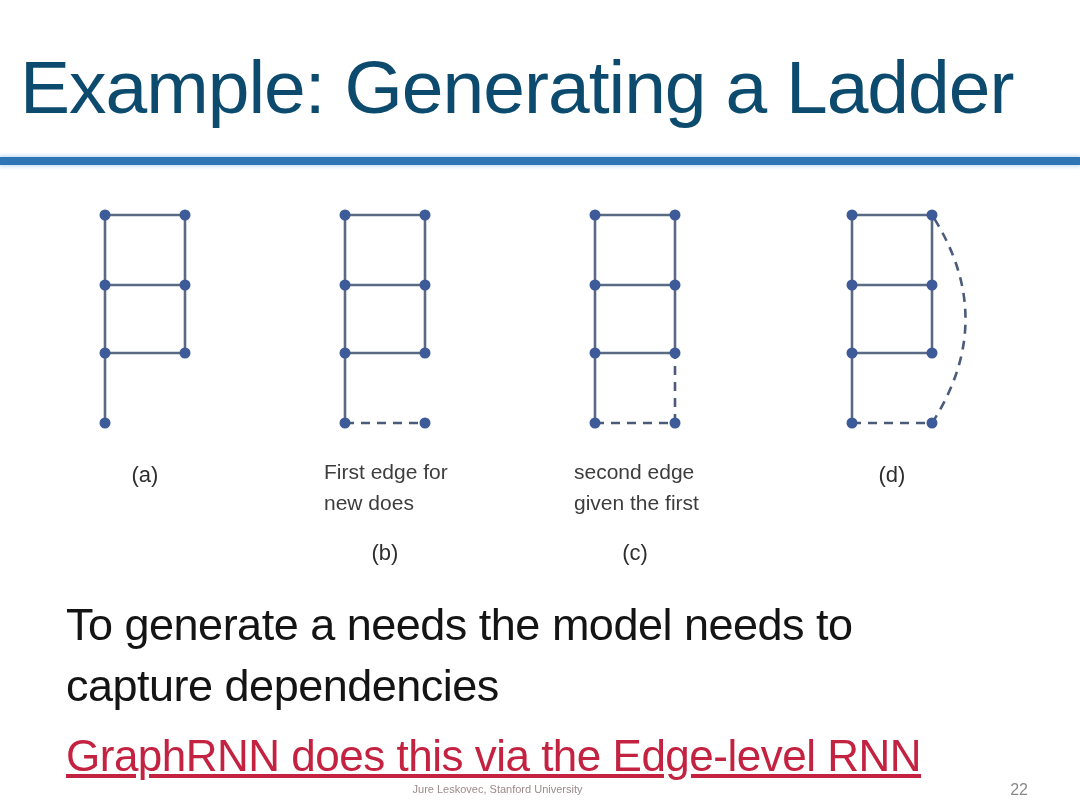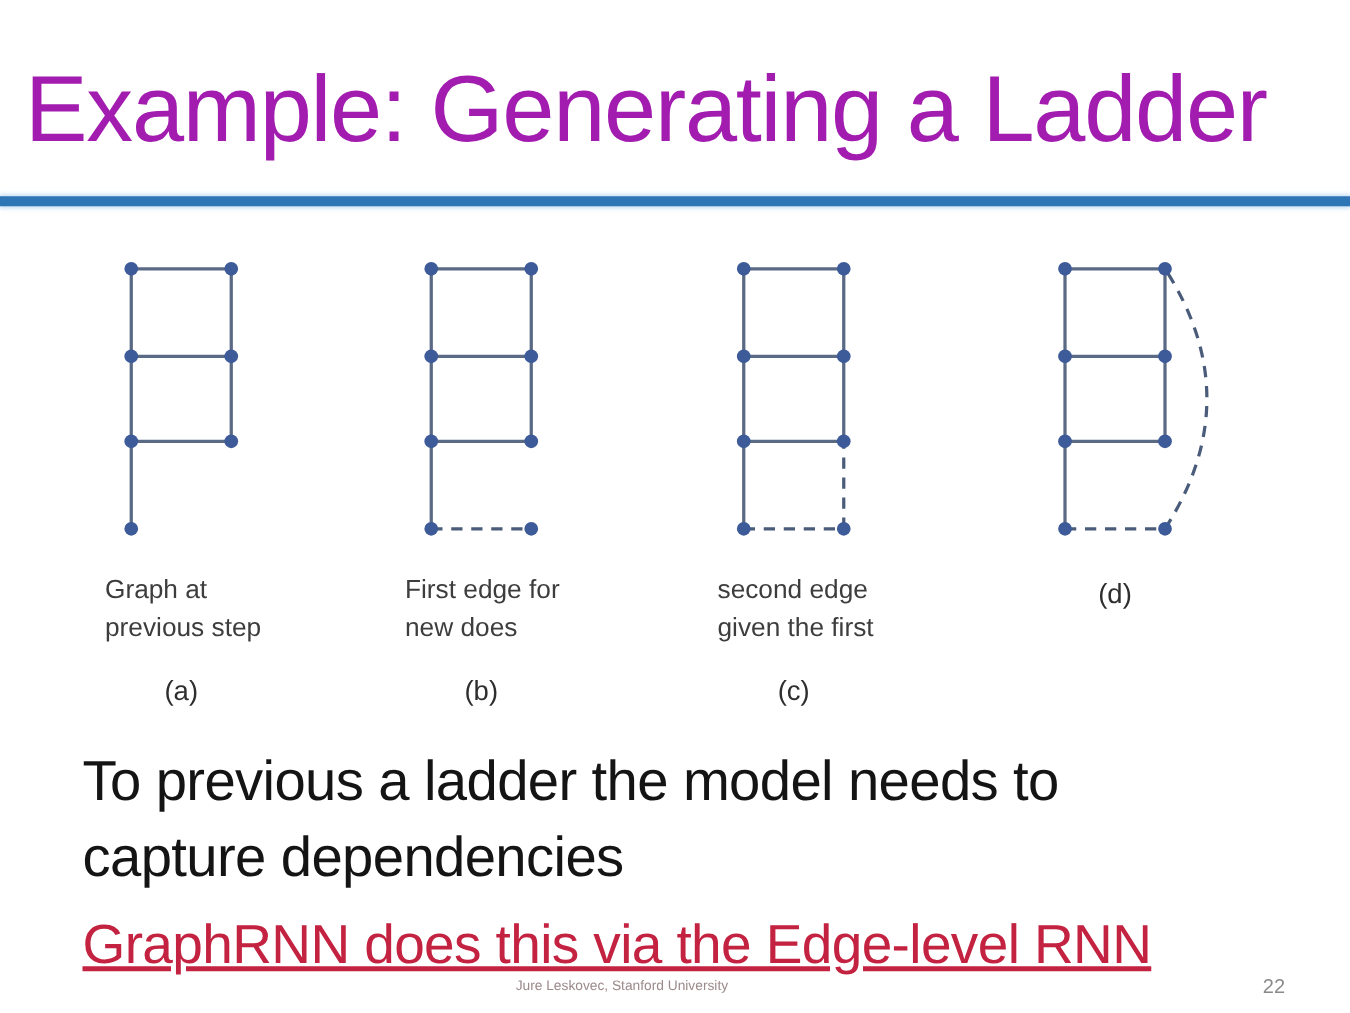--- a/index.html
+++ b/index.html
@@ -11,21 +11,21 @@
     overflow: hidden;
   }
   .slide-title {
     position: absolute;
     left: 20px;
     top: 44px;
     width: 1050px;
     font-size: 75px;
     font-weight: 400;
     letter-spacing: -1px;
-    color: #a21caf;
+    color: #0c4a6e;
     white-space: nowrap;
   }
   .title-divider {
     position: absolute;
     left: 0;
     top: 157px;
     width: 1080px;
     height: 8px;
     background: #2e75b5;
     box-shadow: 0 0 4px 1px rgba(120,180,230,0.55);
@@ -112,22 +112,20 @@
       <line x1="45" y1="158" x2="125" y2="158" stroke="#5a6a84" stroke-width="2.6"></line>
       <line x1="45" y1="158" x2="45" y2="228" stroke="#5a6a84" stroke-width="2.6"></line>
       <circle cx="45" cy="20" r="5.5" fill="#3d5a99"></circle>
       <circle cx="125" cy="20" r="5.5" fill="#3d5a99"></circle>
       <circle cx="45" cy="90" r="5.5" fill="#3d5a99"></circle>
       <circle cx="125" cy="90" r="5.5" fill="#3d5a99"></circle>
       <circle cx="45" cy="158" r="5.5" fill="#3d5a99"></circle>
       <circle cx="125" cy="158" r="5.5" fill="#3d5a99"></circle>
       <circle cx="45" cy="228" r="5.5" fill="#3d5a99"></circle>
     </svg>
-  <div class="fig-caption">Graph at
-previous step</div>
   <div class="fig-label">(a)</div>
 </figure>
 
 <figure class="figure fig-b">
   <svg width="200" height="245" viewBox="0 0 200 245">
       <line x1="45" y1="20" x2="125" y2="20" stroke="#5a6a84" stroke-width="2.6"></line>
       <line x1="45" y1="20" x2="45" y2="90" stroke="#5a6a84" stroke-width="2.6"></line>
       <line x1="125" y1="20" x2="125" y2="90" stroke="#5a6a84" stroke-width="2.6"></line>
       <line x1="45" y1="90" x2="125" y2="90" stroke="#5a6a84" stroke-width="2.6"></line>
       <line x1="45" y1="90" x2="45" y2="158" stroke="#5a6a84" stroke-width="2.6"></line>
@@ -192,17 +190,17 @@
       <circle cx="45" cy="90" r="5.5" fill="#3d5a99"></circle>
       <circle cx="125" cy="90" r="5.5" fill="#3d5a99"></circle>
       <circle cx="45" cy="158" r="5.5" fill="#3d5a99"></circle>
       <circle cx="125" cy="158" r="5.5" fill="#3d5a99"></circle>
       <circle cx="45" cy="228" r="5.5" fill="#3d5a99"></circle>
       <circle cx="125" cy="228" r="5.5" fill="#3d5a99"></circle>
     </svg>
   <div class="fig-label">(d)</div>
 </figure>
 
-<p class="body-text">To previous a ladder the model needs to capture dependencies</p>
+<p class="body-text">To generate a needs the model needs to capture dependencies</p>
 <p class="red-text">GraphRNN does this via the Edge-level RNN</p>
 
 <div class="footer-credit">Jure Leskovec, Stanford University</div>
 <div class="footer-page">22</div>
 
 </body></html>

